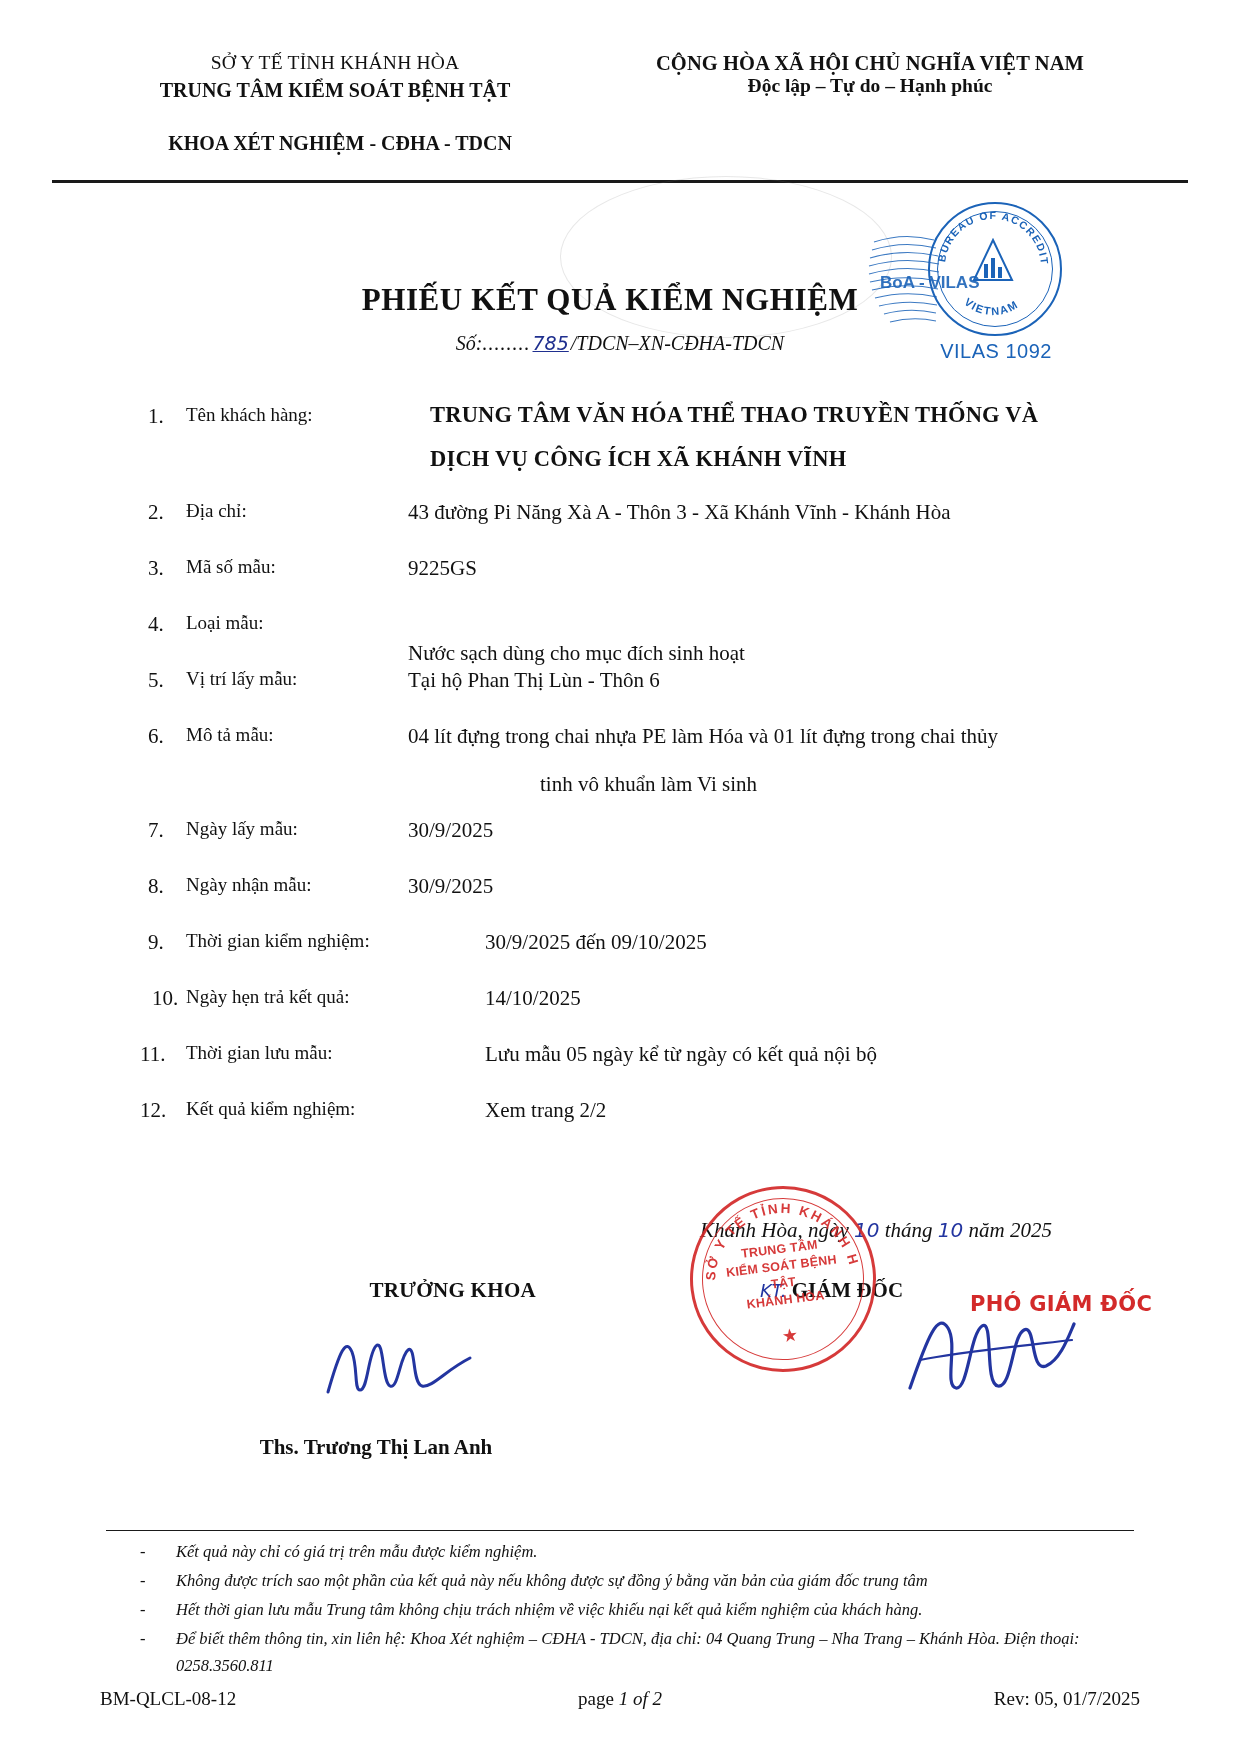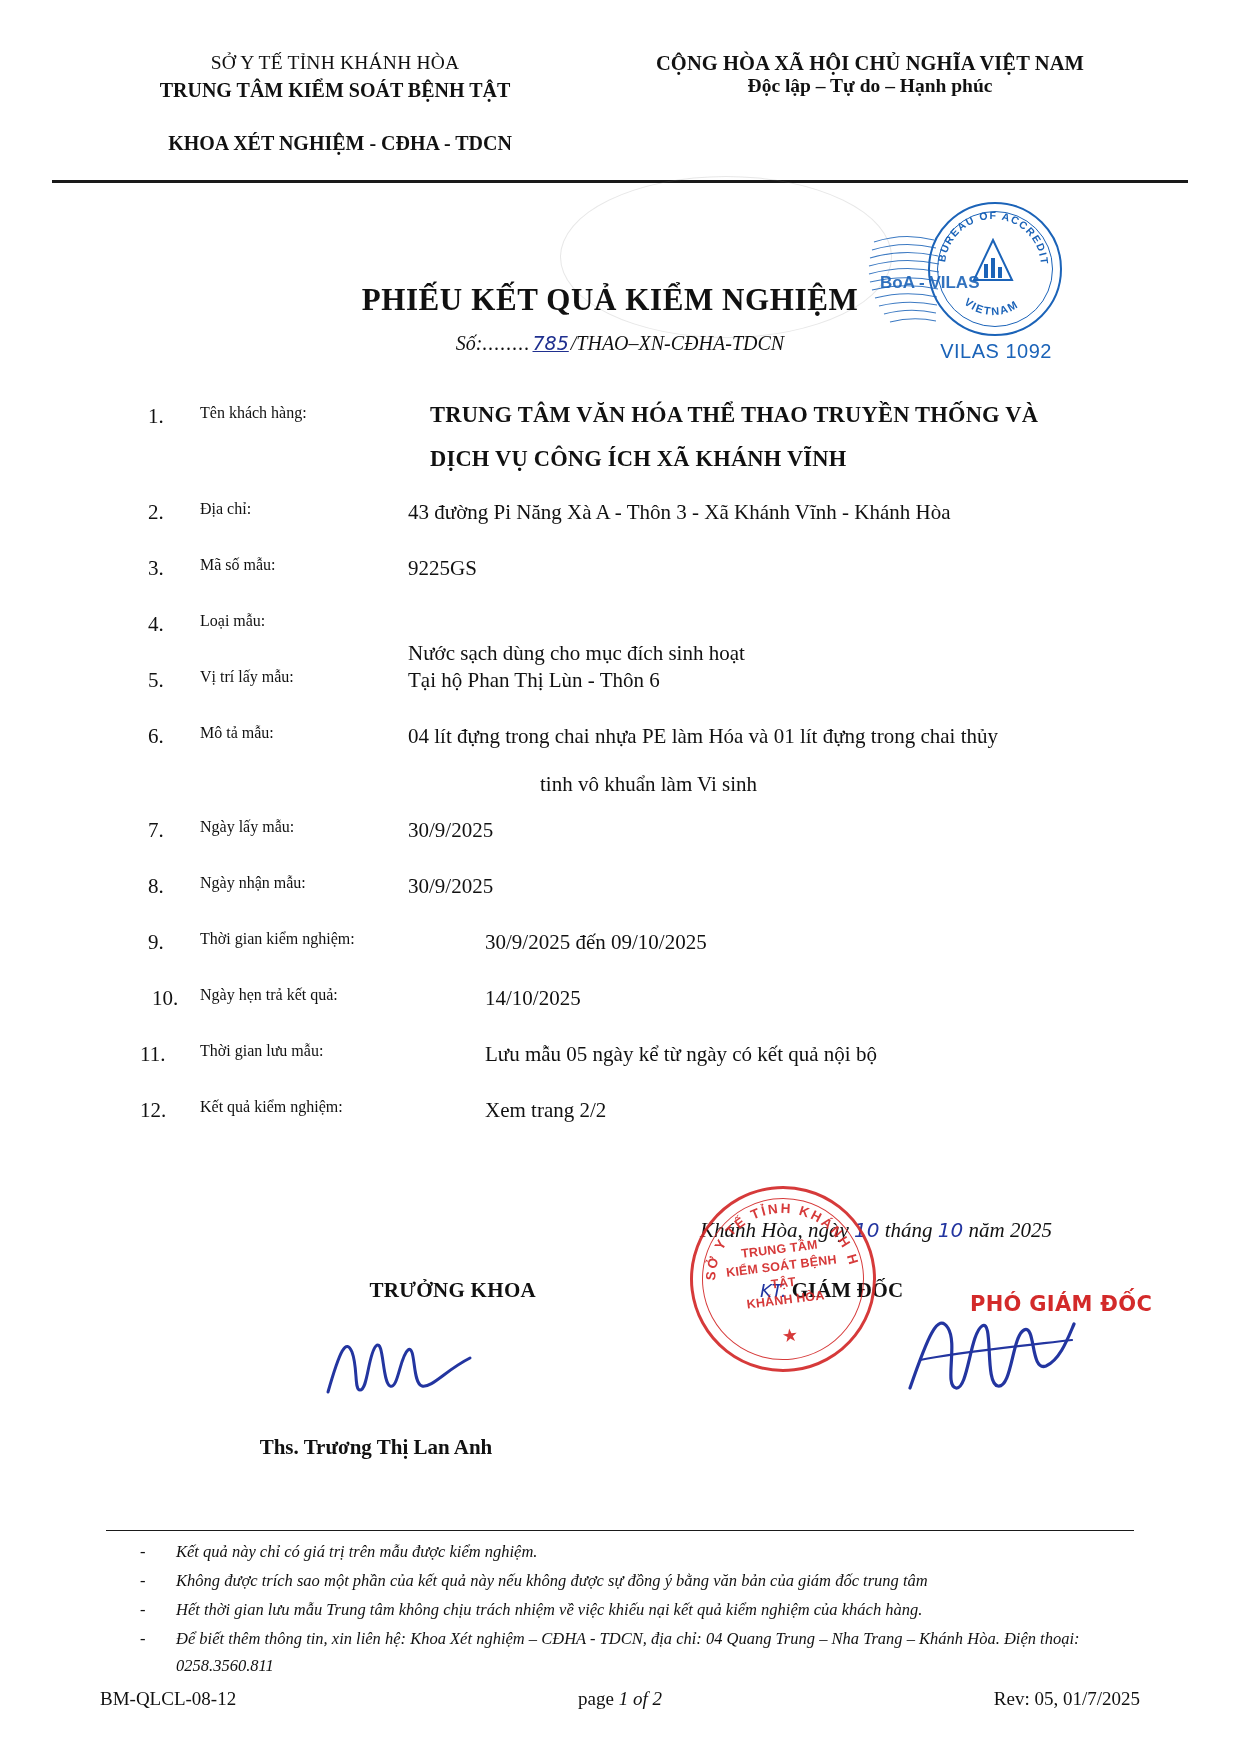--- a/index.html
+++ b/index.html
@@ -233,23 +233,23 @@
   }
   .f-num {
     position: absolute;
     left: 148px;
     top: 0;
     width: 30px;
     font-size: 21px;
   }
   .f-label {
     position: absolute;
-    left: 200px;
+    left: 186px;
     top: 0;
-    font-size: 16px;
+    font-size: 19px;
     white-space: nowrap;
   }
   .f-value {
     position: absolute;
     font-size: 21px;
   }
   .bold-val {
     font-weight: bold;
     font-size: 22.5px;
     letter-spacing: .2px;
@@ -398,21 +398,21 @@
       <div class="nation-line2">Độc lập – Tự do – Hạnh phúc</div>
     </div>
     <div class="dept-line">KHOA XÉT NGHIỆM - CĐHA - TDCN</div>
   </div>
   <div class="hr-main"></div>
 
   <div class="faint-ring"></div>
 
   <div class="doc-title">PHIẾU KẾT QUẢ KIỂM NGHIỆM</div>
   <div class="doc-number">
-    <span>Số:</span><span class="dots">........</span><span class="handwrite-num">785</span><span>/THAO–XN-CĐHA-TDCN</span>
+    <span>Số:</span><span class="dots">........</span><span class="handwrite-num">785</span><span>/TDCN–XN-CĐHA-TDCN</span>
   </div>
 
   <div class="vilas-stamp">
     <svg class="vilas-mini" viewBox="0 0 130 110">
       <g fill="none" stroke="#1b63b8" stroke-width="1.1" opacity="0.85">
         <path d="M8 12 q30 -10 60 -2"></path>
         <path d="M6 20 q32 -10 64 -2"></path>
         <path d="M4 28 q34 -10 68 -2"></path>
         <path d="M3 36 q35 -10 70 -2"></path>
         <path d="M3 44 q35 -10 70 -2"></path>

